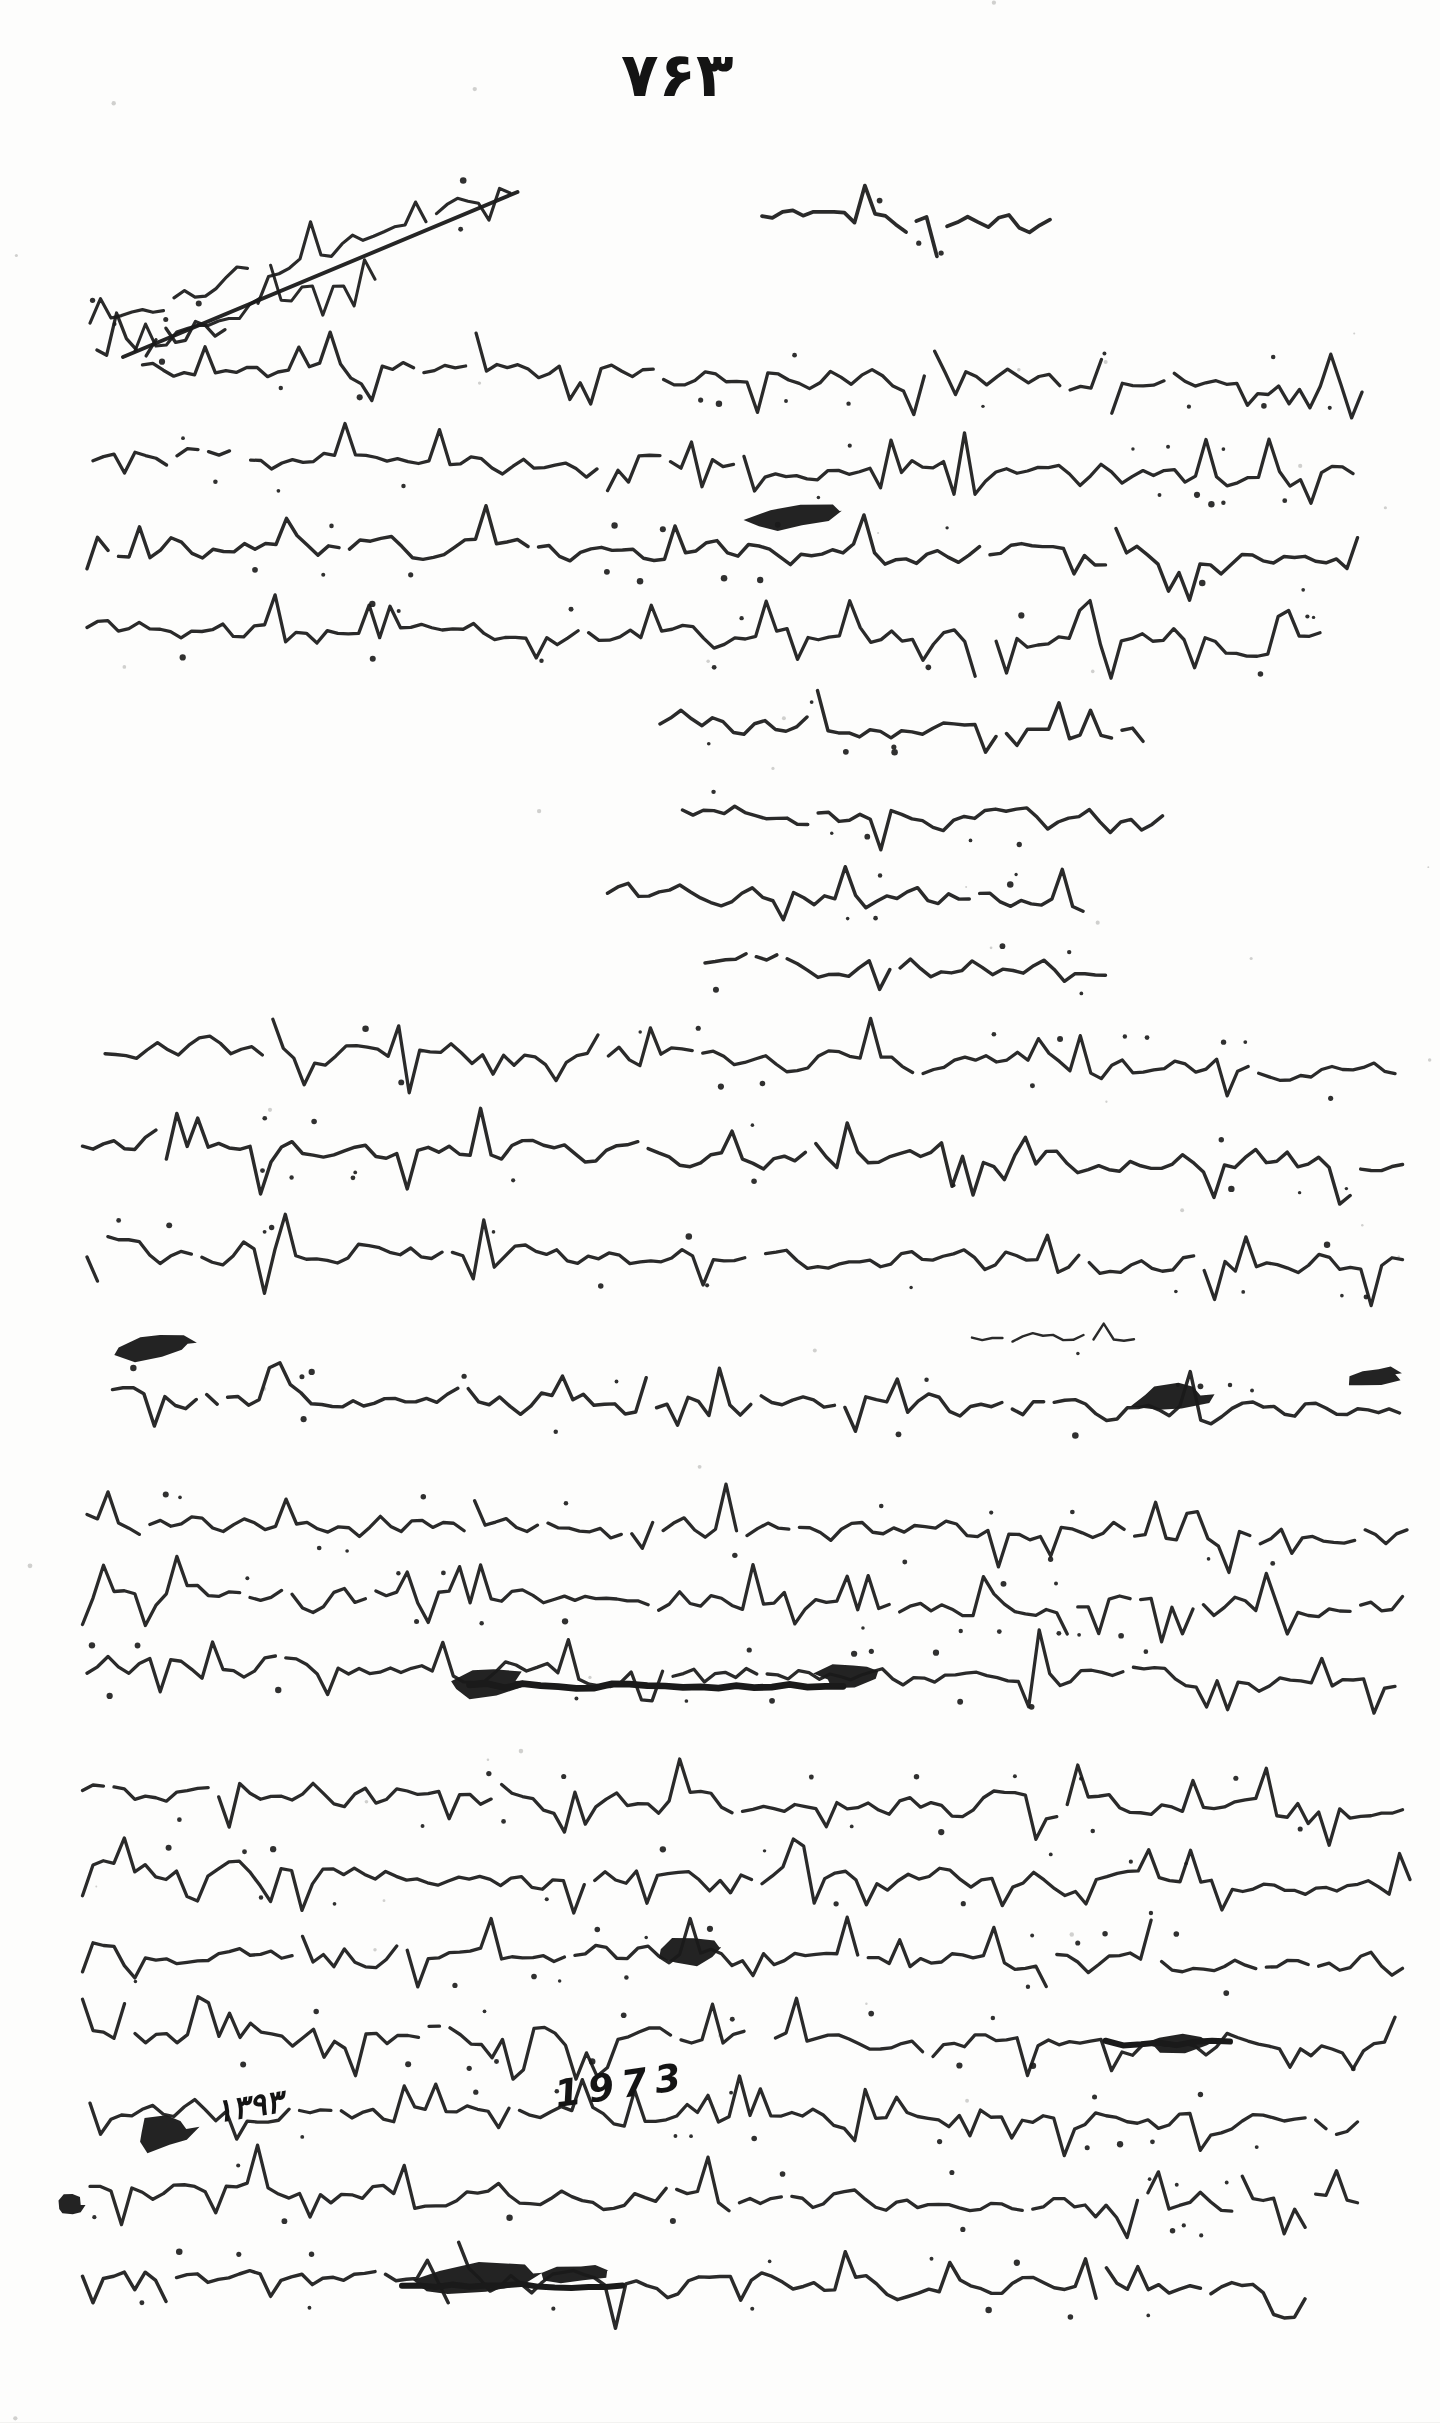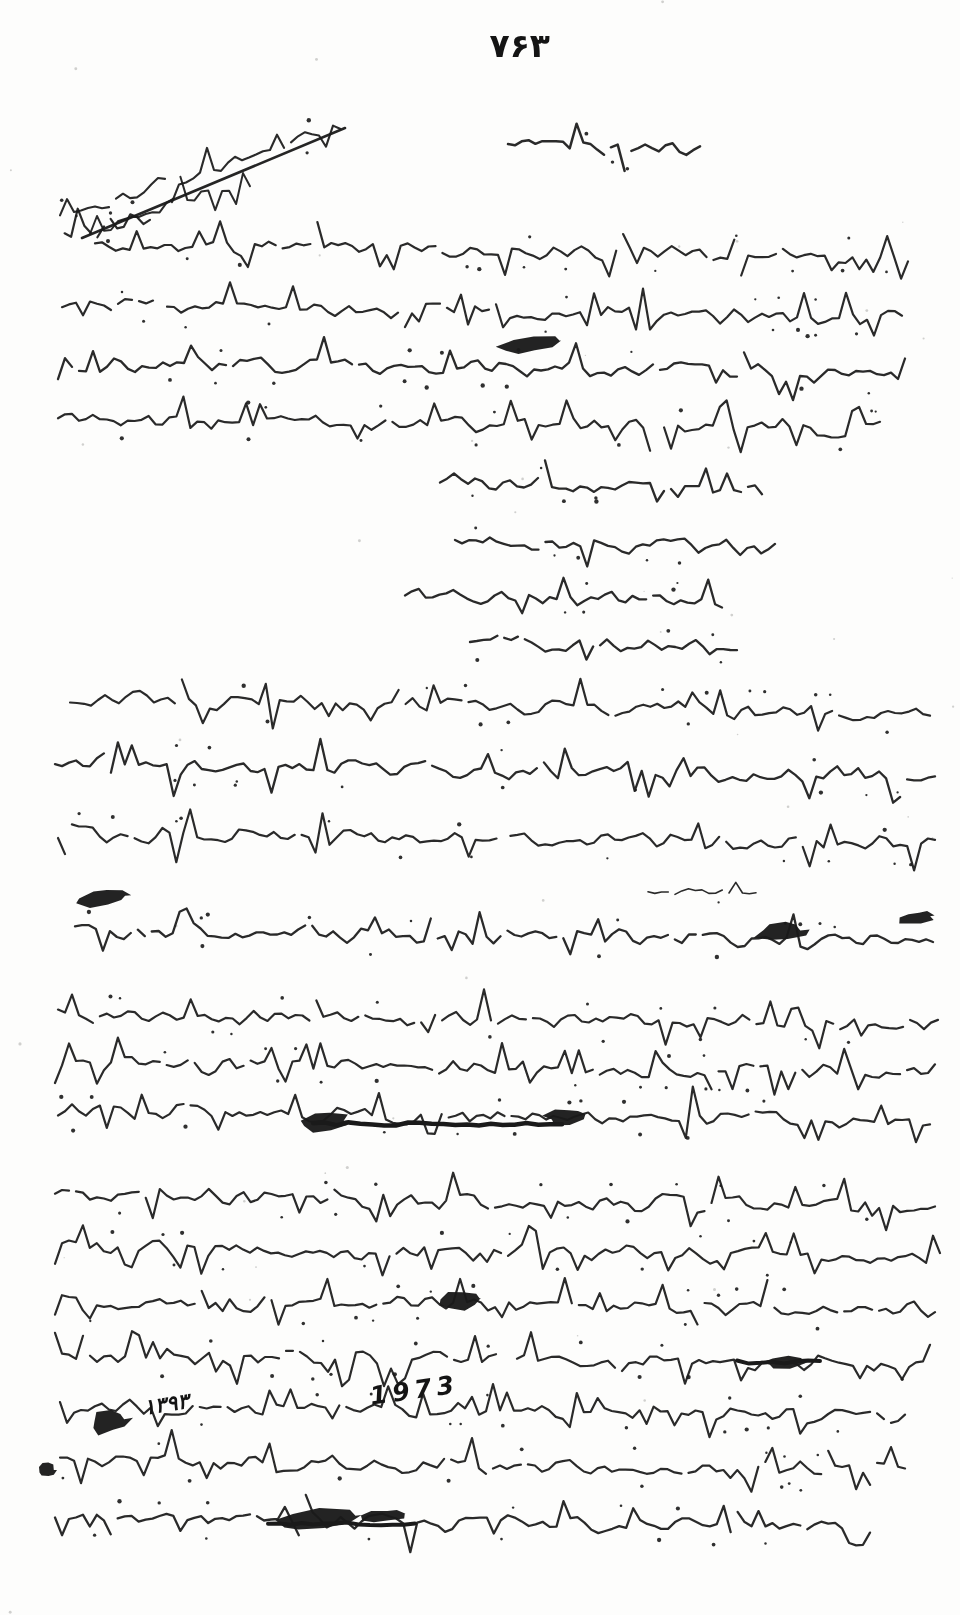--- a/index.html
+++ b/index.html
@@ -4,22 +4,22 @@
 <style>
   html,body{margin:0;padding:0;background:#e9e9e7;}
   .page{
     position:relative;width:960px;height:1615px;margin:0 auto;
     background:#fdfdfc;overflow:hidden;
     font-family:"DejaVu Sans", sans-serif;color:#151515;
   }
   #ink{position:absolute;left:0;top:0;}
   .overlay{position:absolute;white-space:nowrap;color:#141414;}
   .page-number{
-    left:430px;top:26px;width:120px;text-align:right;
-    font-size:33px;font-weight:bold;letter-spacing:3px;
+    left:414px;top:26px;width:120px;text-align:left;
+    font-size:41px;font-weight:bold;letter-spacing:3px;
     font-family:"DejaVu Sans", sans-serif;
   }
   .year-western{
     left:368px;top:1382px;font-size:25px;font-weight:600;
     font-style:oblique;letter-spacing:5px;
     transform:rotate(-8deg);transform-origin:left top;
   }
   .year-hijri{
     left:142px;top:1396px;font-size:21px;font-weight:600;
     font-style:oblique;letter-spacing:6px;

